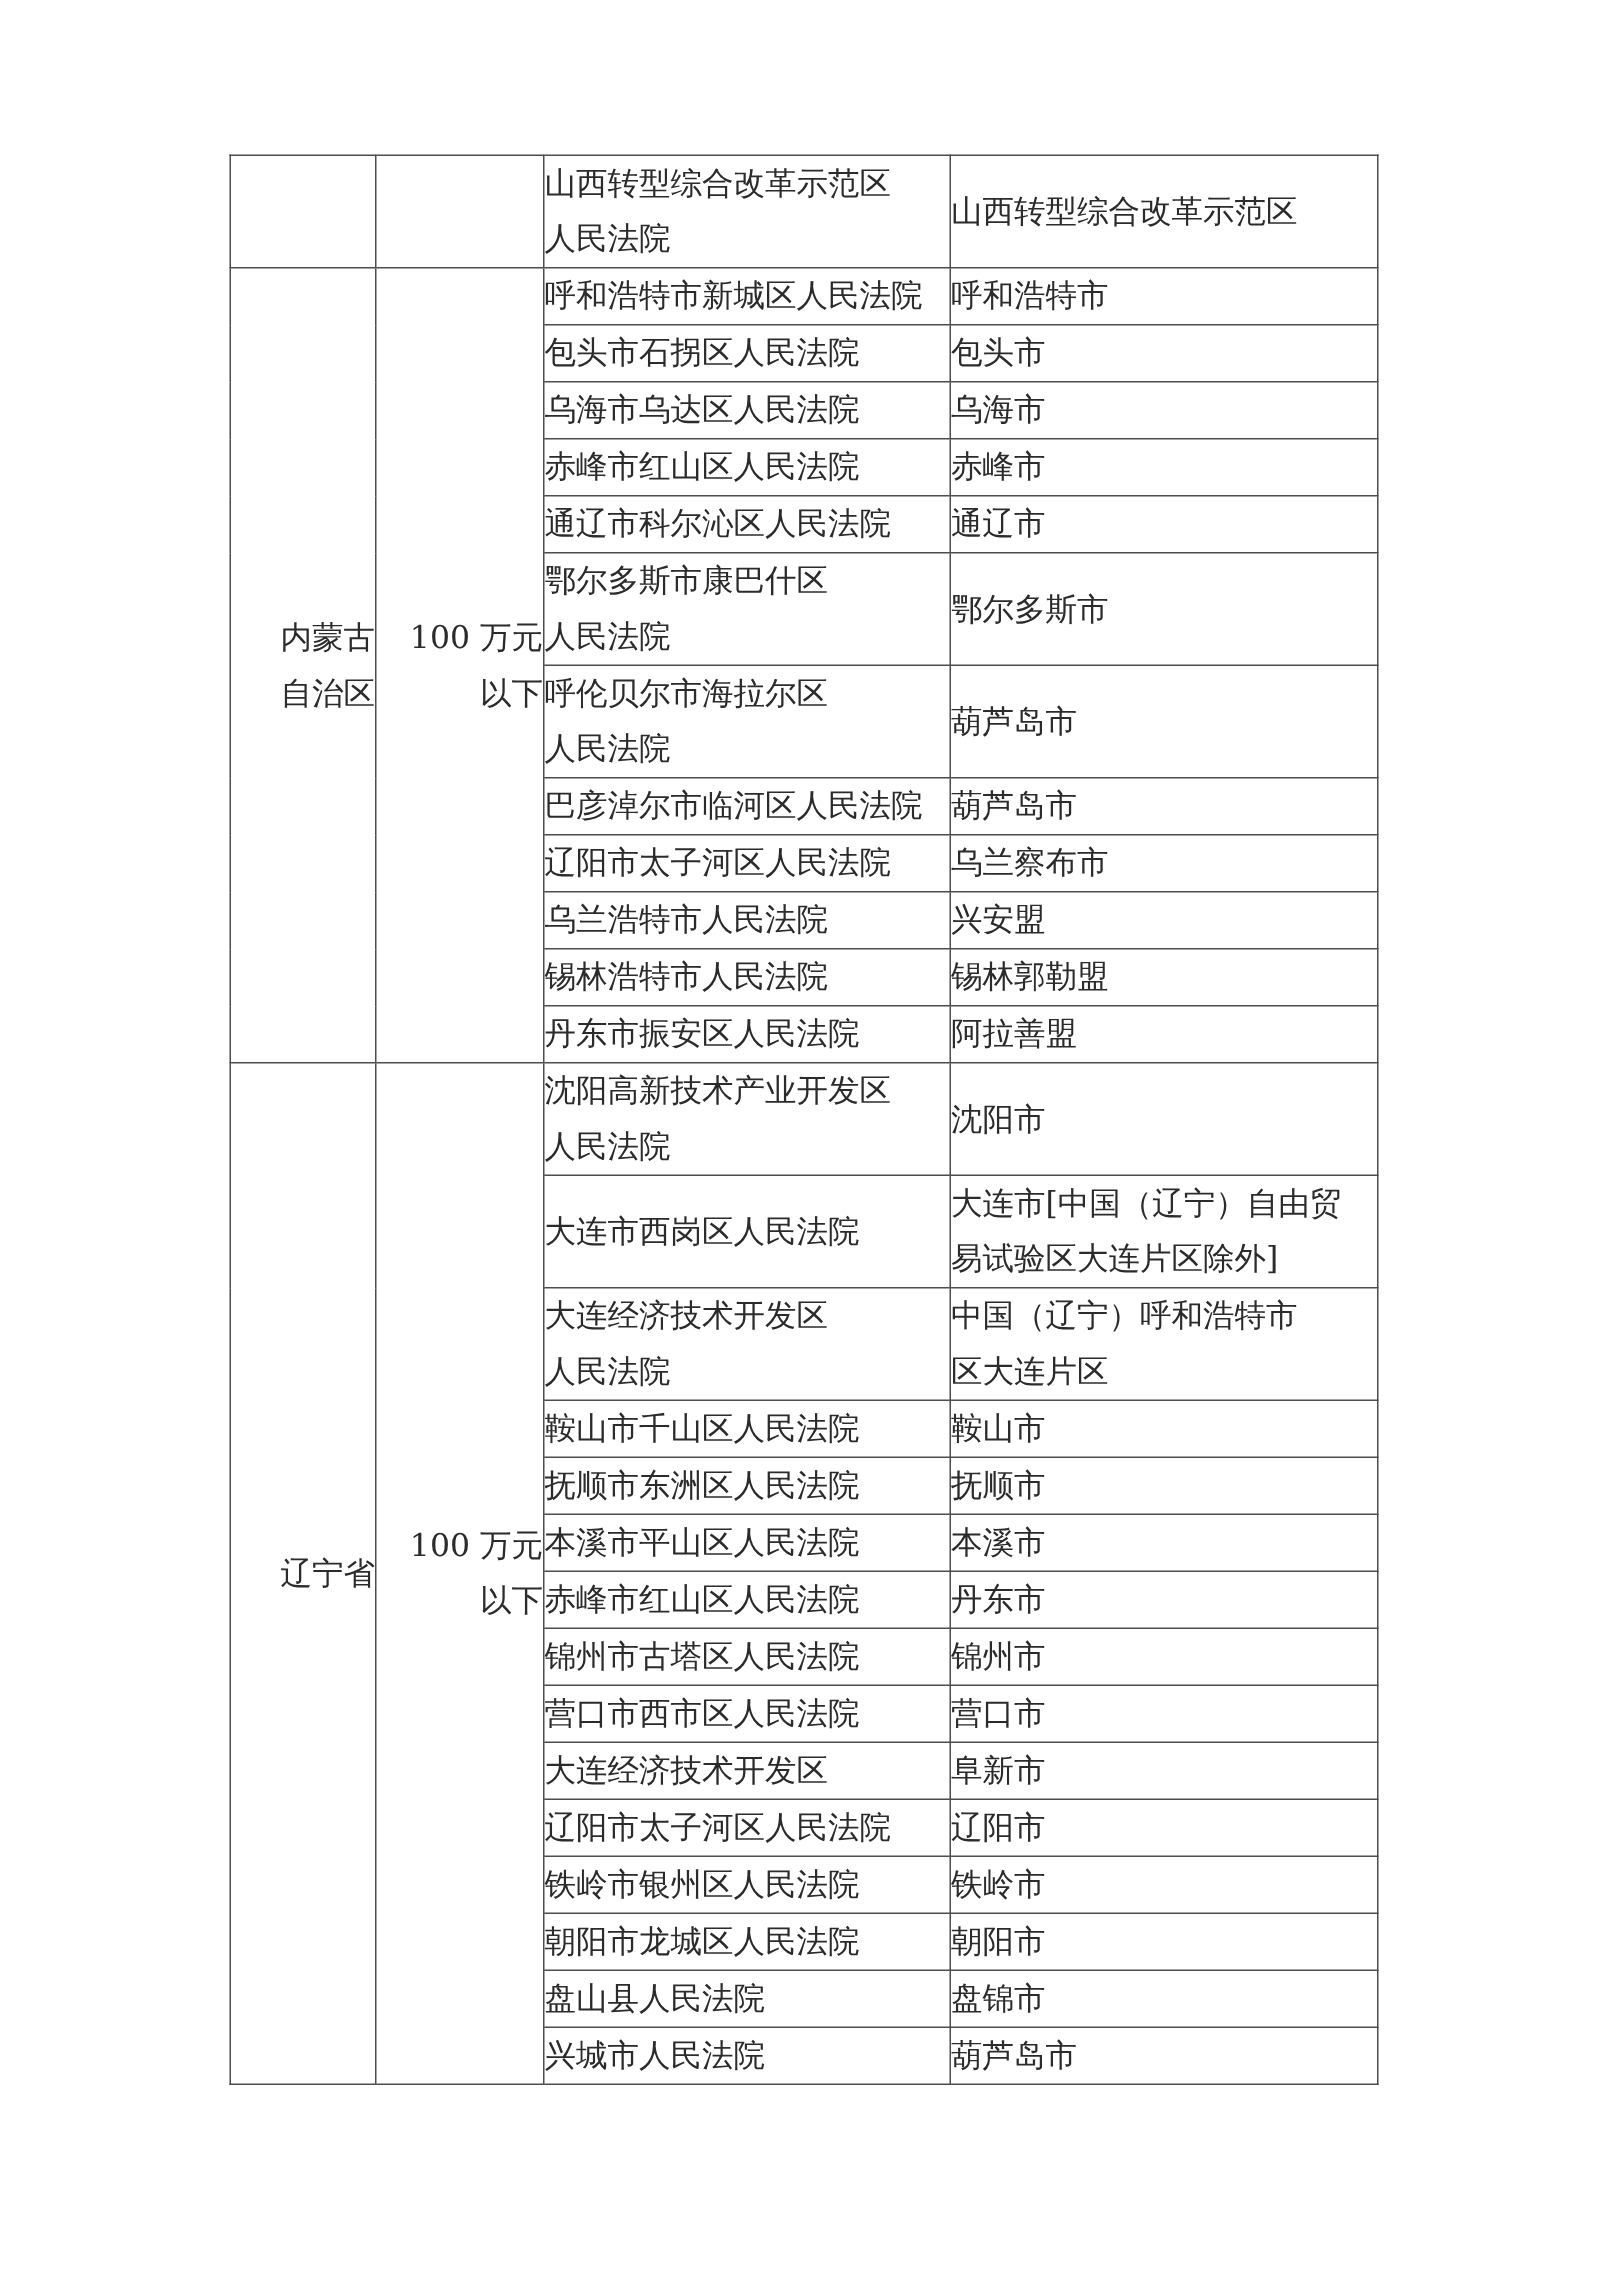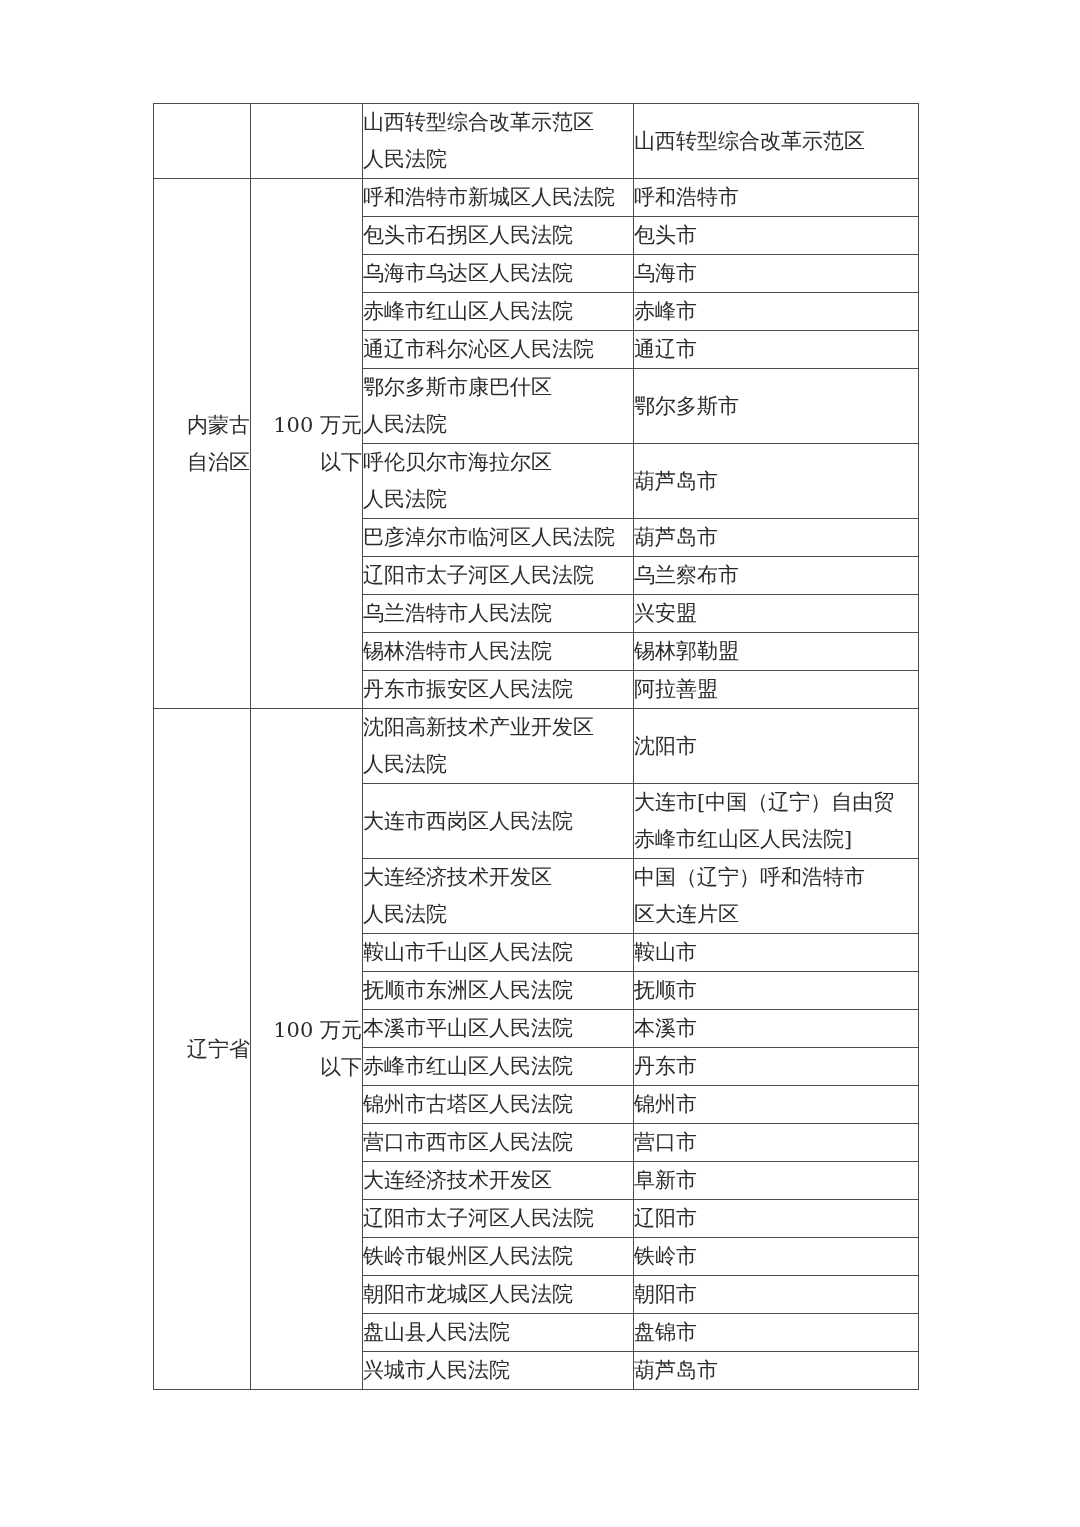--- a/index.html
+++ b/index.html
@@ -123,21 +123,21 @@
           <td class="province-cell" rowspan="15">辽宁省</td>
           <td class="amount-cell" rowspan="15">100 万元
 以下</td>
           <td class="court-cell">沈阳高新技术产业开发区
 人民法院</td>
           <td class="city-cell">沈阳市</td>
         </tr>
         <tr class="row-tall">
           <td class="court-cell">大连市西岗区人民法院</td>
           <td class="city-cell">大连市[中国（辽宁）自由贸
-赤峰市红山区人民法院]</td>
+易试验区大连片区除外]</td>
         </tr>
         <tr class="row-tall">
           <td class="court-cell">大连经济技术开发区
 人民法院</td>
           <td class="city-cell">中国（辽宁）呼和浩特市
 区大连片区</td>
         </tr>
         <tr class="row-single">
           <td class="court-cell">鞍山市千山区人民法院</td>
           <td class="city-cell">鞍山市</td>

